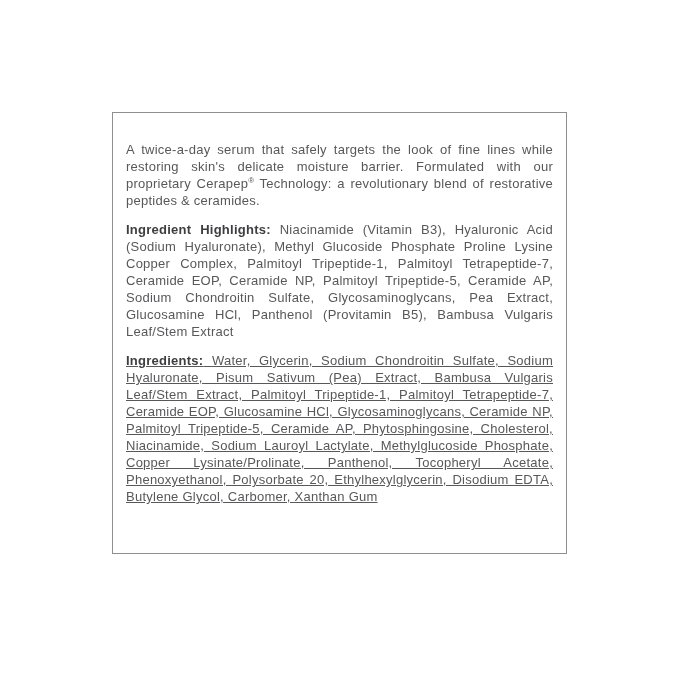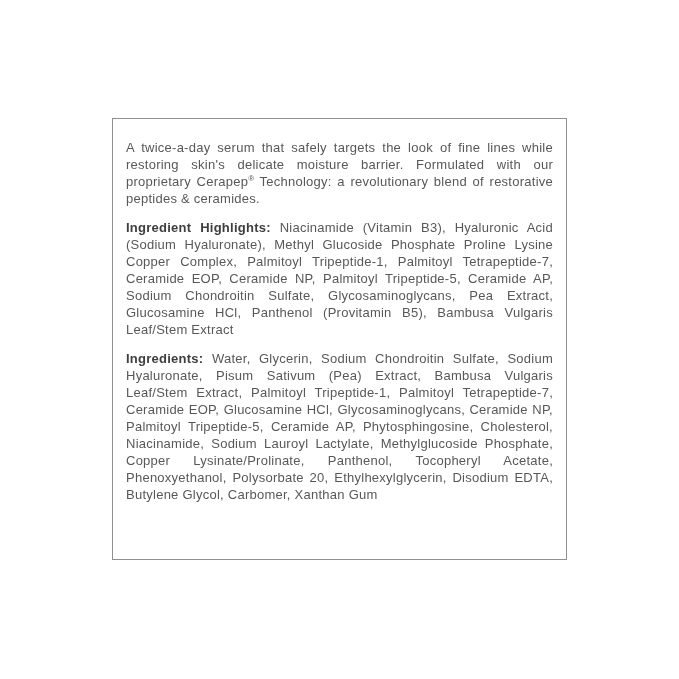--- a/index.html
+++ b/index.html
@@ -15,36 +15,36 @@
     font-family: "Liberation Sans", "DejaVu Sans", sans-serif;
   }
   .canvas {
     position: relative;
     width: 679px; height: 679px;
     background: var(--background, #ffffff);
     overflow: hidden;
   }
   .panel {
     position: absolute;
-    left: 112px; top: 118px;
+    left: 112px; top: 112px;
     width: 455px; height: 442px;
     border: 1.5px solid var(--panel-border, #8f8f8f);
     background: var(--background, #ffffff);
-    padding: 20px 13px 8px 13px;
+    padding: 28px 13px 8px 13px;
     overflow: hidden;
   }
   .para {
     font-size: 13px;
     line-height: 17px;
     letter-spacing: 0.25px;
     color: var(--body-text, #58585a);
     text-align: justify;
     margin-bottom: 12px;
   }
-  .para:last-child { margin-bottom: 0; }
+  .para:last-child { margin-bottom: 0; text-decoration: underline; }
   .label {
     font-weight: bold;
     color: var(--label-text, #3e3e40);
   }
   .reg {
     font-size: 8px;
     line-height: 0;
     vertical-align: 5px;
     letter-spacing: 0;
   }

